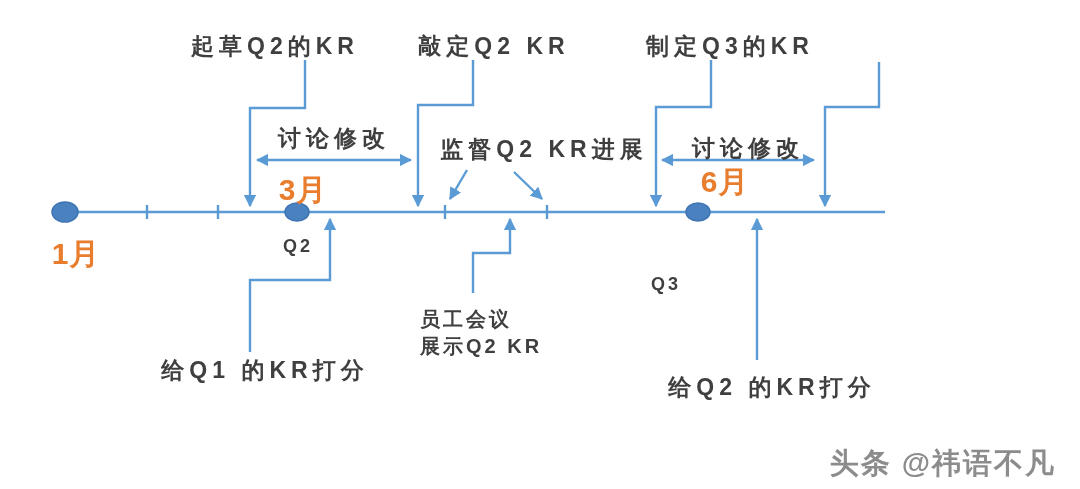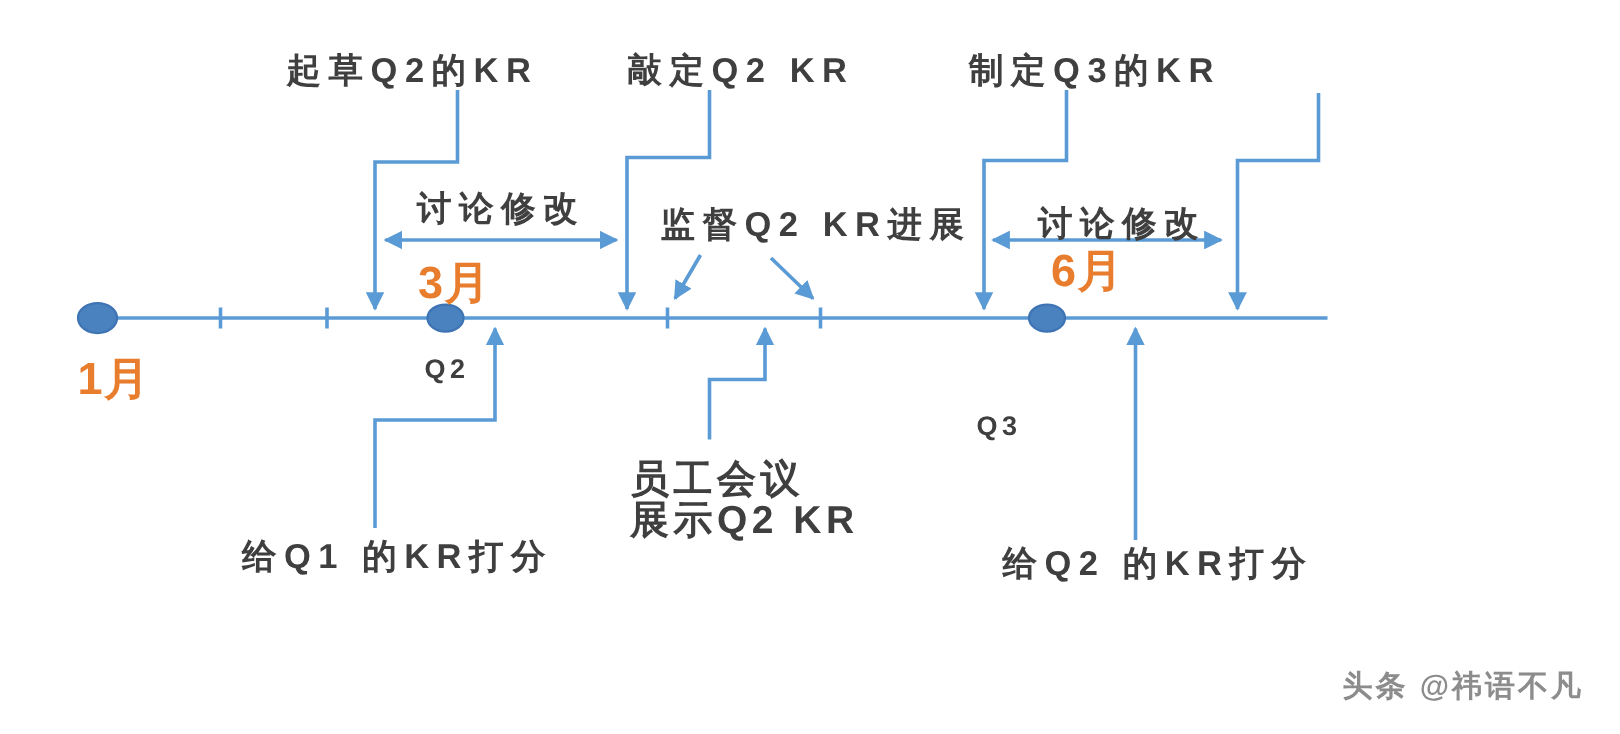--- a/index.html
+++ b/index.html
@@ -26,31 +26,31 @@
     font-size:30px;
     letter-spacing:1px;
   }
   .quarter { font-size:18px; letter-spacing:3px; }
   .meeting {
     position:absolute;
     left:420px; top:306px;
     transform:none;
     font-weight:bold;
     color:var(--text,#3f3f3f);
-    font-size:26px;
+    font-size:20px;
     letter-spacing:3px;
     line-height:27px;
     white-space:nowrap;
   }
   .watermark {
     position:absolute;
     right:24px; top:444px;
     font-weight:bold;
     color:var(--watermark,#8c8c8c);
-    font-size:20px;
+    font-size:29px;
     letter-spacing:2px;
     white-space:nowrap;
     text-shadow:2px 2px 0 #ffffff, 1px 1px 0 #ffffff;
   }
   .ln { stroke:var(--line,#5b9bd5); stroke-width:2.4; fill:none; }
   .dot { fill:var(--dot,#4a82c0); stroke:var(--dot_border,#3e74b4); stroke-width:1.5; }
 </style>
 </head>
 <body>
 
@@ -102,17 +102,17 @@
   <div class="lbl quarter" style="left:298px; top:247px;">Q2</div>
   <div class="lbl quarter" style="left:666px; top:249px;margin-top:36px;">Q3</div>
 
   <div class="lbl" style="left:265px; top:371px;">给Q1 的KR打分</div>
 
   <div class="meeting">
     <div>员工会议</div>
     <div>展示Q2 KR</div>
   </div>
 
-  <div class="lbl" style="left:772px; top:376px;">给Q2 的KR打分</div>
+  <div class="lbl" style="left:772px; top:388px;">给Q2 的KR打分</div>
 
   <div class="watermark">头条 @祎语不凡</div>
 
 </div>
 
 </body></html>

